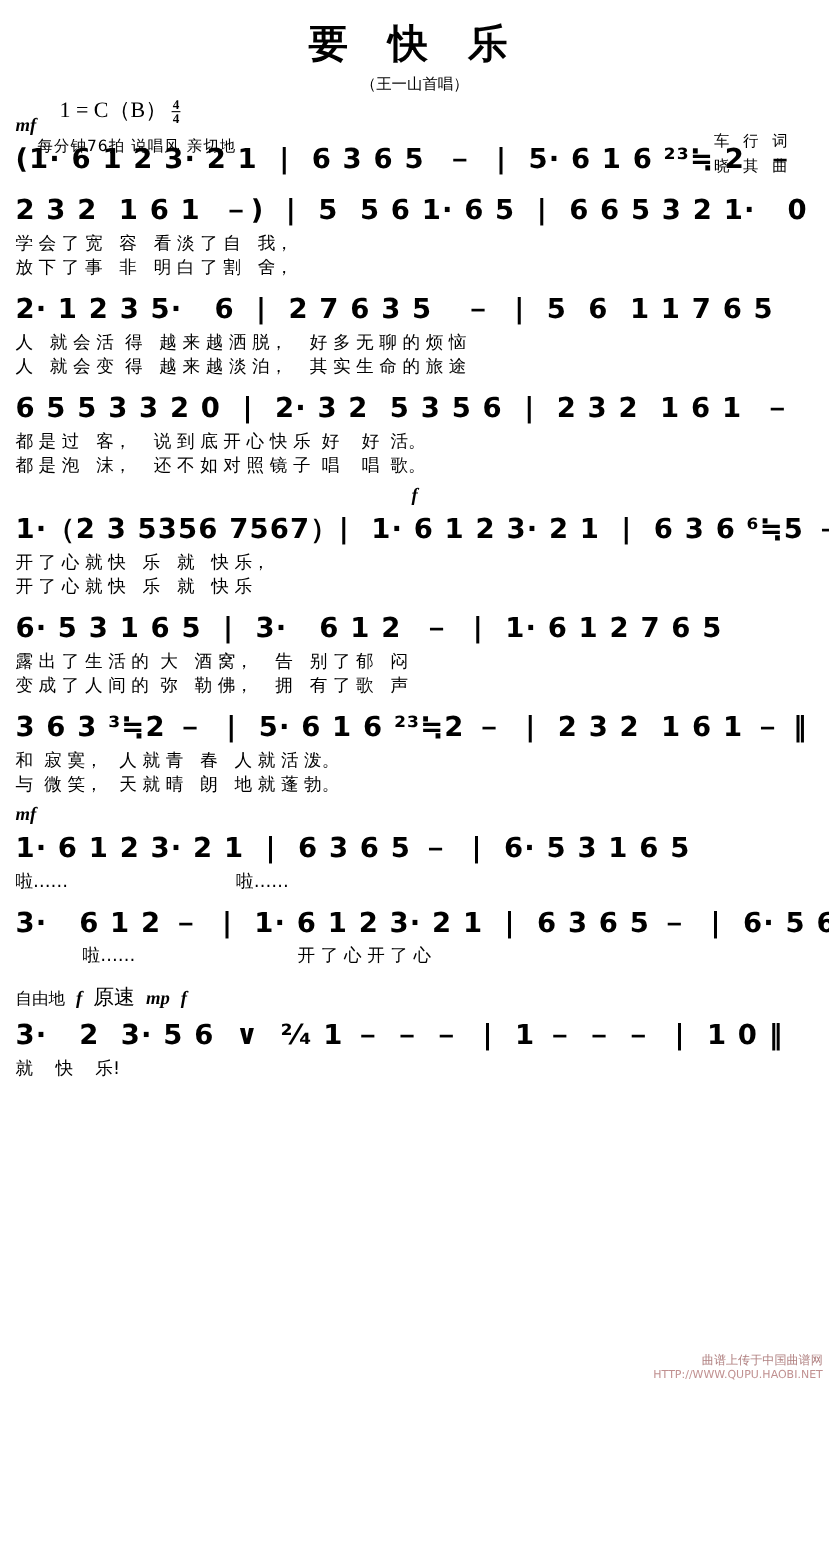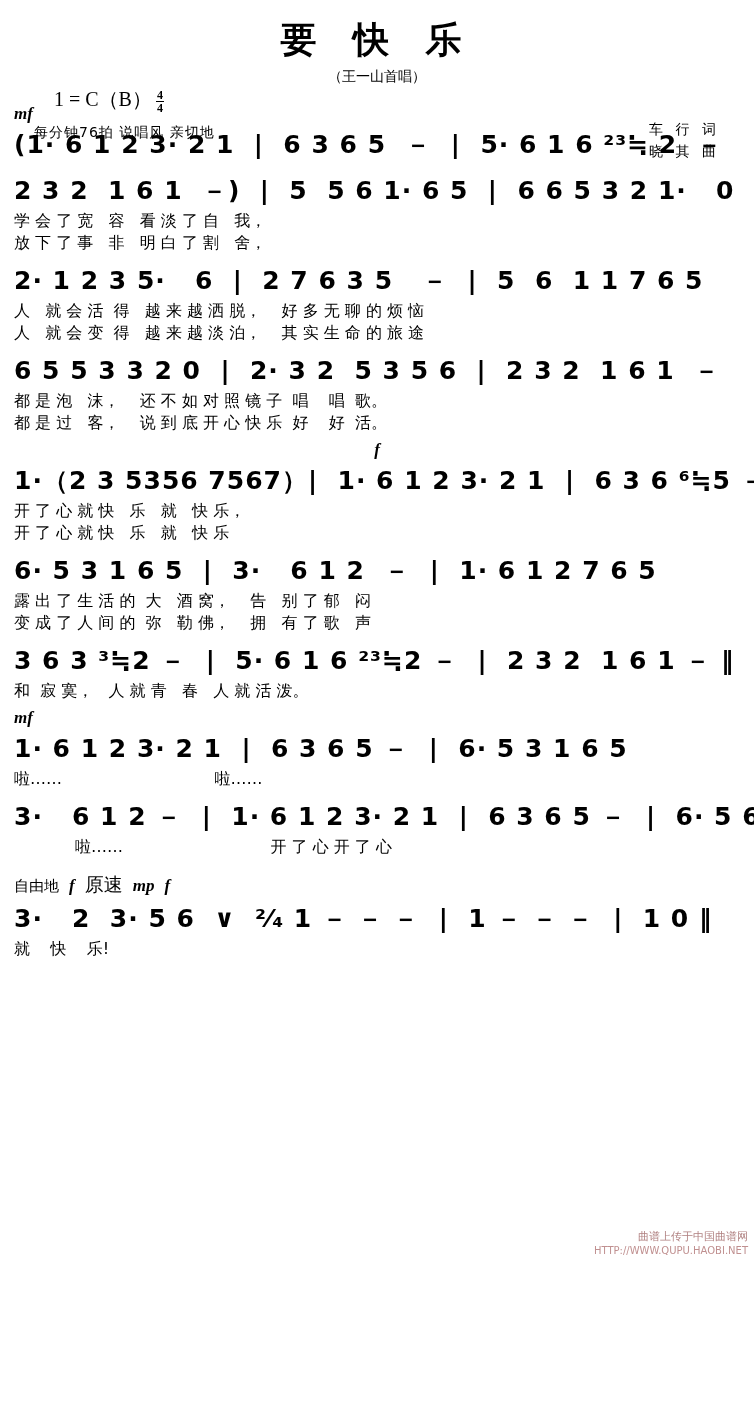--- a/index.html
+++ b/index.html
@@ -167,40 +167,41 @@
   </div>
 
   <div class="system">
     <div class="rawnotes">2· 1 2 3 5·   6  |  2 7 6 3 5   －  |  5  6  1 1 7 6 5</div>
     <div class="rawlyric">人   就 会 活  得   越 来 越 洒 脱，    好 多 无 聊 的 烦 恼</div>
     <div class="rawlyric">人   就 会 变  得   越 来 越 淡 泊，    其 实 生 命 的 旅 途</div>
   </div>
 
   <div class="system">
     <div class="rawnotes">6 5 5 3 3 2 0  |  2· 3 2  5 3 5 6  |  2 3 2  1 6 1  －</div>
+    <div class="rawlyric">都 是 过   客，    说 到 底 开 心 快 乐  好    好  活。</div>
     <div class="rawlyric">都 是 泡   沫，    还 不 如 对 照 镜 子  唱    唱  歌。</div>
-    <div class="rawlyric">都 是 过   客，    说 到 底 开 心 快 乐  好    好  活。</div>
   </div>
 
   <div class="system">
     <div class="dyn" style="text-align:center">f</div>
     <div class="rawnotes">1·（2 3 5356 7567）|  1· 6 1 2 3· 2 1  |  6 3 6 ⁶≒5 －</div>
     <div class="rawlyric">开 了 心 就 快   乐   就   快 乐，</div>
     <div class="rawlyric">开 了 心 就 快   乐   就   快 乐</div>
   </div>
 
   <div class="system">
     <div class="rawnotes">6· 5 3 1 6 5  |  3·   6 1 2  －  |  1· 6 1 2 7 6 5</div>
     <div class="rawlyric">露 出 了 生 活 的  大   酒 窝，    告   别 了 郁   闷</div>
     <div class="rawlyric">变 成 了 人 间 的  弥   勒 佛，    拥   有 了 歌   声</div>
   </div>
 
   <div class="system">
     <div class="rawnotes">3 6 3 ³≒2 －  |  5· 6 1 6 ²³≒2 －  |  2 3 2  1 6 1 － ‖</div>
     <div class="rawlyric">和  寂 寞，   人 就 青   春   人 就 活 泼。</div>
+    <div class="rawlyric">与  微 笑，   天 就 晴   朗   地 就 蓬 勃。</div>
   </div>
 
   <div class="system">
     <div class="dyn">mf</div>
     <div class="rawnotes">1· 6 1 2 3· 2 1  |  6 3 6 5 －  |  6· 5 3 1 6 5</div>
     <div class="rawlyric">啦……                              啦……</div>
   </div>
 
   <div class="system">
     <div class="rawnotes">3·   6 1 2 －  |  1· 6 1 2 3· 2 1  |  6 3 6 5 －  |  6· 5 6 2· 1 2</div>

